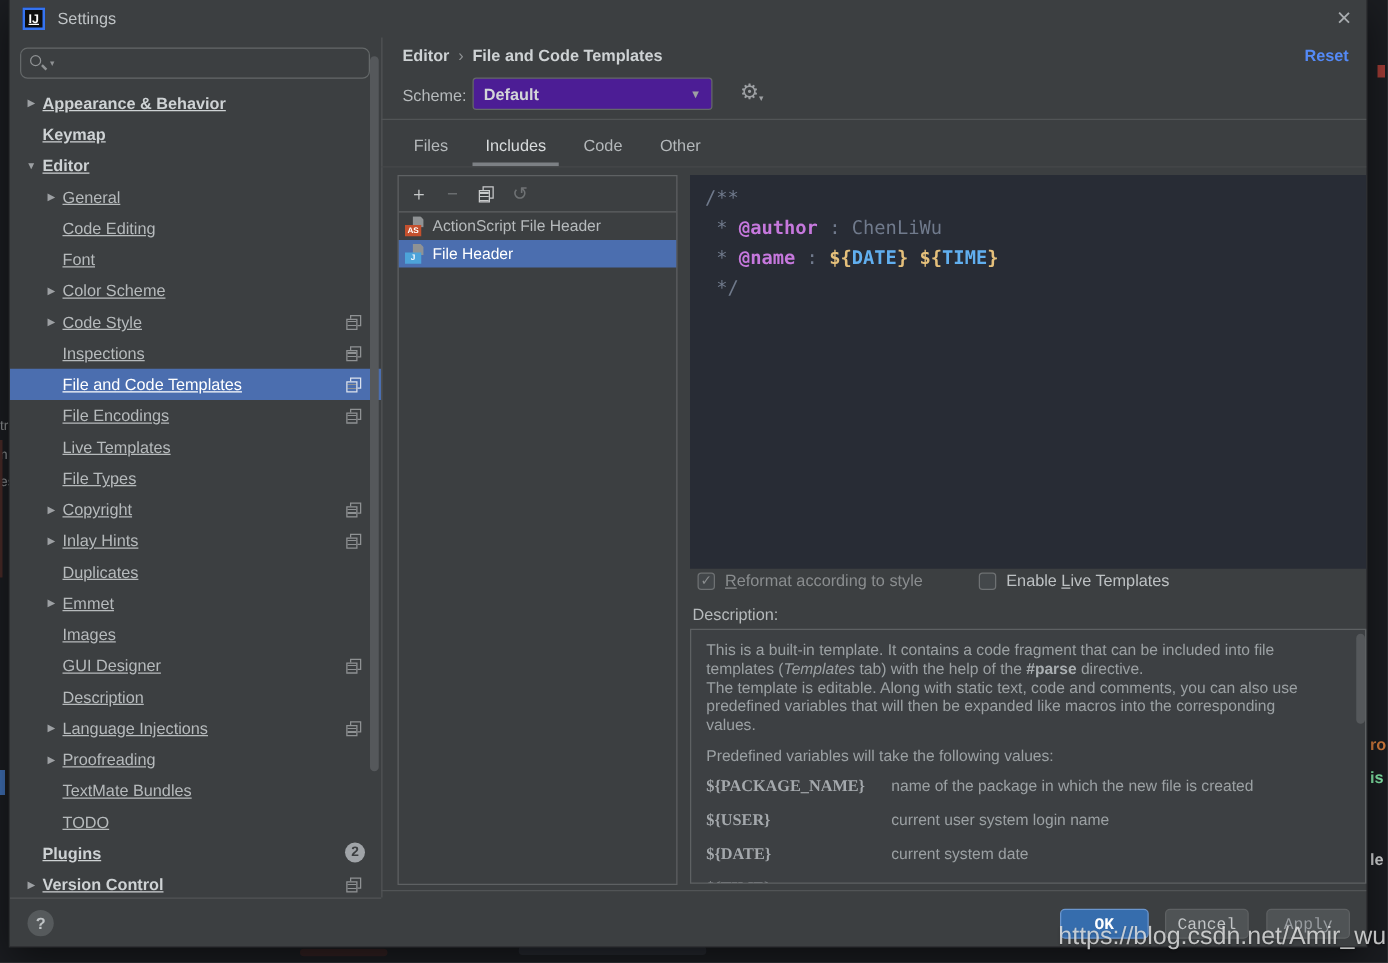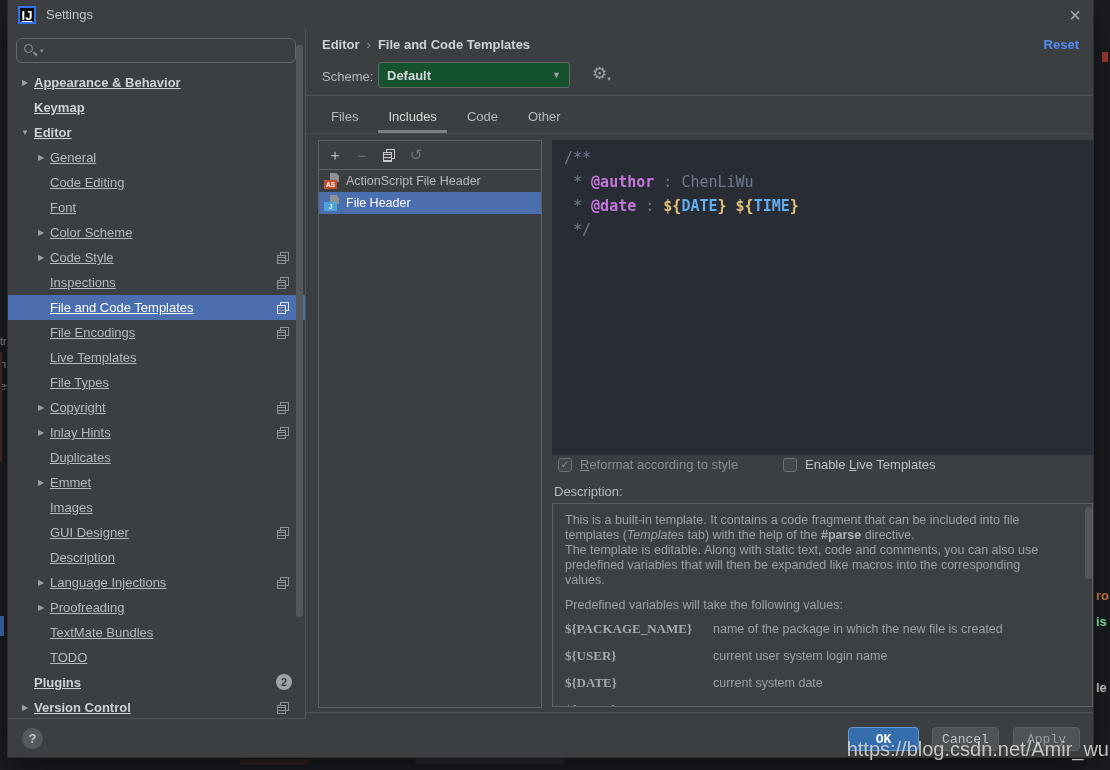--- a/index.html
+++ b/index.html
@@ -20,21 +20,21 @@
 
   
   .dialog{
     position:absolute;left:8px;top:0;width:1085px;height:757px;
     background:#3c3f41;box-shadow:0 0 0 1px #2b2d2f,0 10px 32px rgba(0,0,0,.55);
     color:#b6babc;font-size:13px;
   }
   .titlebar{position:absolute;left:0;top:0;right:0;height:30px;}
   .app-icon{
     position:absolute;left:10px;top:6px;width:14px;height:14px;background:#0d0d0d;
-    border:2px solid #3573f0;color:#fff;font-size:13px;font-weight:bold;
+    border:2px solid #3573f0;color:#fff;font-size:10px;font-weight:bold;
     display:flex;align-items:center;justify-content:center;text-decoration:underline;
   }
   .win-title{position:absolute;left:38px;top:7px;color:#bfc3c5;}
   .close-x{position:absolute;right:12px;top:3px;font-size:20px;color:#a9adb0;cursor:default;line-height:24px;}
 
   
   .sidebar{position:absolute;left:0;top:30px;width:297px;height:688px;overflow:hidden;}
   .search-box{
     position:absolute;left:8px;top:8px;width:280px;height:25px;box-sizing:border-box;
     background:#3c3f41;border:1px solid #646869;border-radius:6px;
@@ -83,21 +83,21 @@
   .btn-cancel{left:924px;width:67px;background:#4f5355;border:1px solid #5e6163;color:#c2c5c7;}
   .btn-apply{left:1005px;width:67px;background:#4f5355;border:1px solid #5e6163;color:#989ca0;}
 
   
   .breadcrumb{position:absolute;left:314px;top:37px;font-weight:bold;color:#ced2d4;}
   .breadcrumb .sep{font-weight:normal;color:#8f9294;padding:0 7px;}
   .reset-link{position:absolute;right:14px;top:37px;color:#548af7;font-weight:bold;cursor:pointer;}
   .scheme-label{position:absolute;left:314px;top:69px;color:#b6babc;}
   .scheme-select{
     position:absolute;left:370px;top:62px;width:192px;height:26px;box-sizing:border-box;
-    background:#14532d;border:1px solid #646869;border-radius:3px;
+    background:#4c1d95;border:1px solid #646869;border-radius:3px;
     display:flex;align-items:center;padding:0 8px;cursor:default;
   }
   .scheme-select .val{flex:1;font-weight:bold;color:#d3d6d8;}
   .scheme-select .caret{font-size:9px;color:#9da0a3;}
   .gear{position:absolute;left:584px;top:64px;font-size:17px;color:#9da0a3;cursor:default;line-height:20px;}
   .gear .caret{font-size:7px;vertical-align:-2px;}
   .hsep1{position:absolute;left:297px;top:95px;width:788px;height:1px;background:#515456;}
   .tabs{position:absolute;left:313px;top:100px;height:33px;display:flex;align-items:flex-start;gap:10px;}
   .tab{padding:0 10px;height:33px;display:flex;align-items:center;color:#b4b8ba;cursor:pointer;position:relative;box-sizing:border-box;}
   .tab.active{color:#d9dcdd;}
@@ -364,21 +364,21 @@
             <span class="tag" style="background: rgb(77, 163, 217);">J</span>
           </span>
           <span>File Header</span>
         </div>
       </div>
   </div>
 
   <div class="editor" id="editor">
       <div class="cline"><span class="cmt">/**</span></div>
       <div class="cline"><span class="cmt"> * </span><span class="tag">@author</span><span class="cmt"> : </span><span class="cmt">ChenLiWu</span></div>
-      <div class="cline"><span class="cmt"> * </span><span class="tag">@date</span><span class="cmt"> : </span><span class="brace">${</span><span class="var">DATE</span><span class="brace">}</span><span class="cmt"> </span><span class="brace">${</span><span class="var">TIME</span><span class="brace">}</span></div>
+      <div class="cline"><span class="cmt"> * </span><span class="tag">@name</span><span class="cmt"> : </span><span class="brace">${</span><span class="var">DATE</span><span class="brace">}</span><span class="cmt"> </span><span class="brace">${</span><span class="var">TIME</span><span class="brace">}</span></div>
       <div class="cline"><span class="cmt"> */</span></div>
     </div>
 
   <div class="opt-row">
     <div class="cb cb1">
       <span class="box">✓</span>
       <span id="cb1-label"><span class="u">R</span><span>eformat according to style</span></span>
     </div>
     <div class="cb cb2">
       <span class="box"></span>

